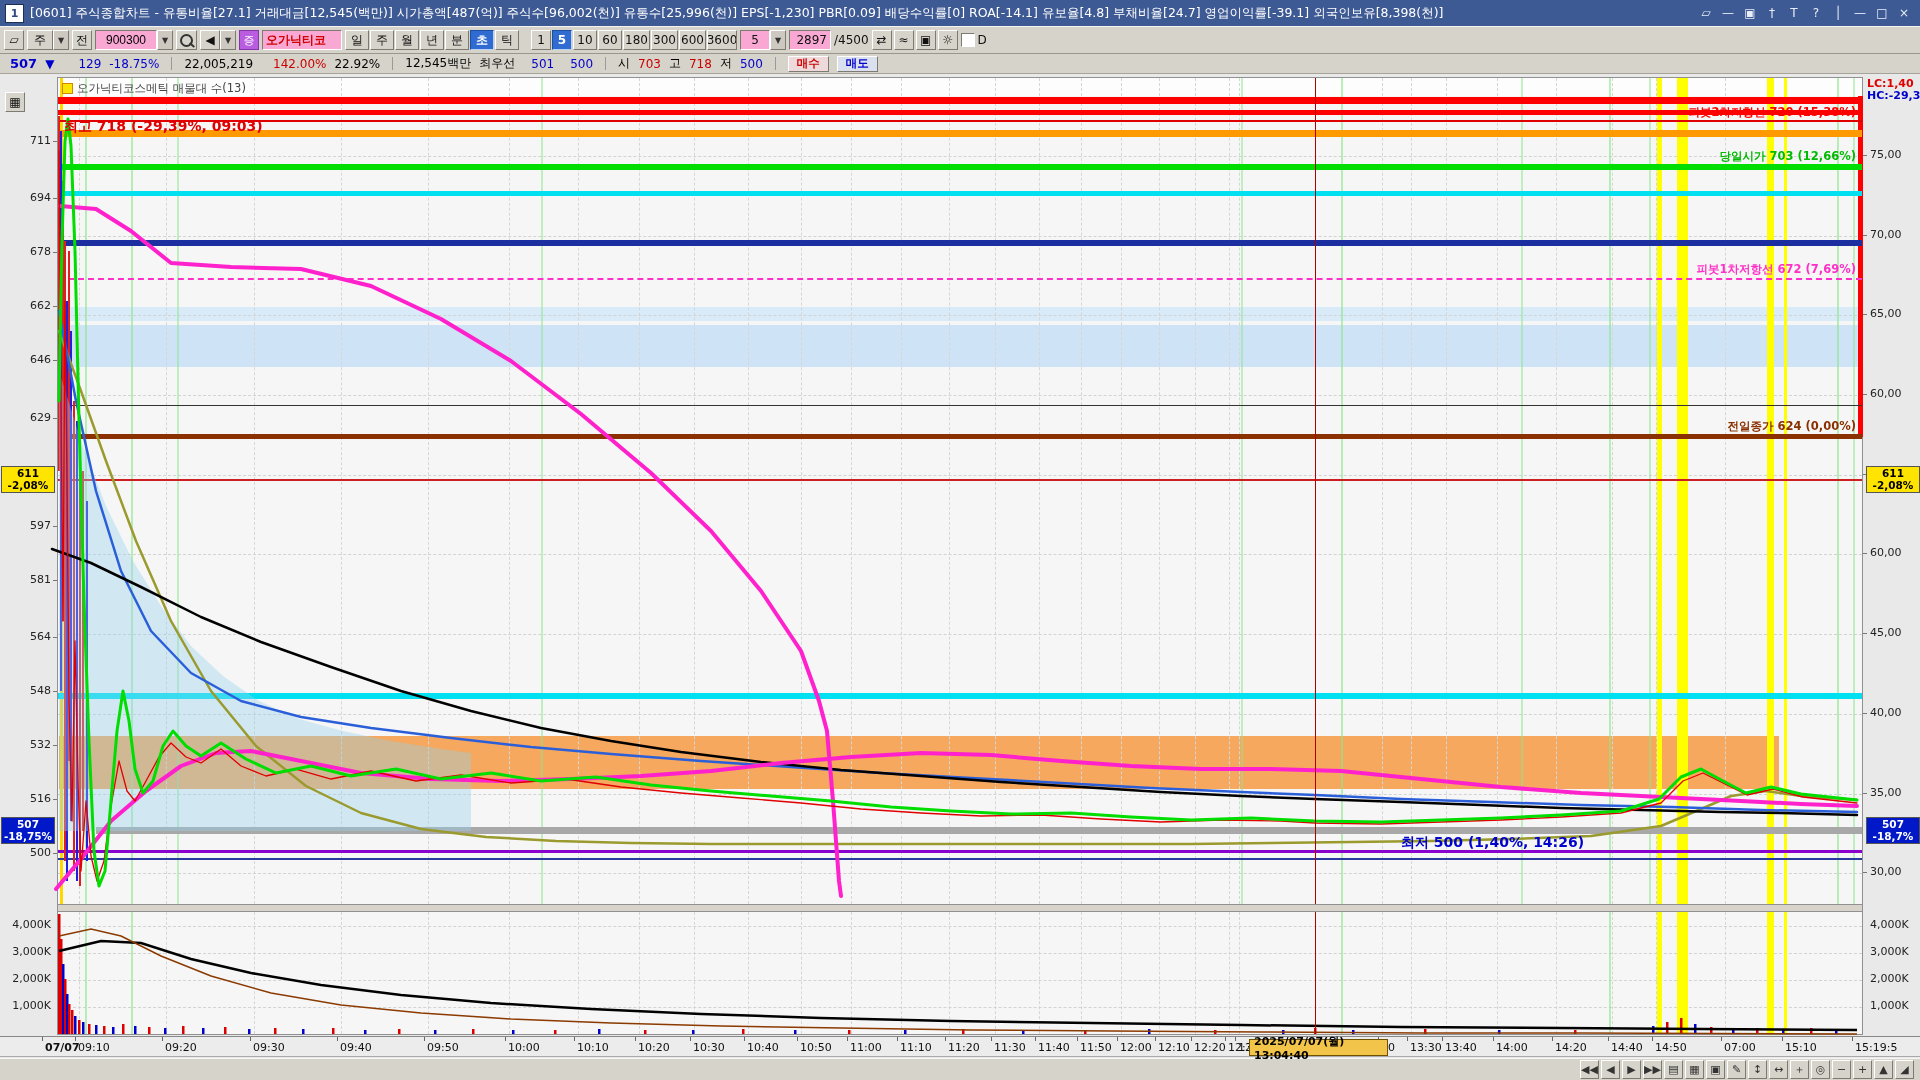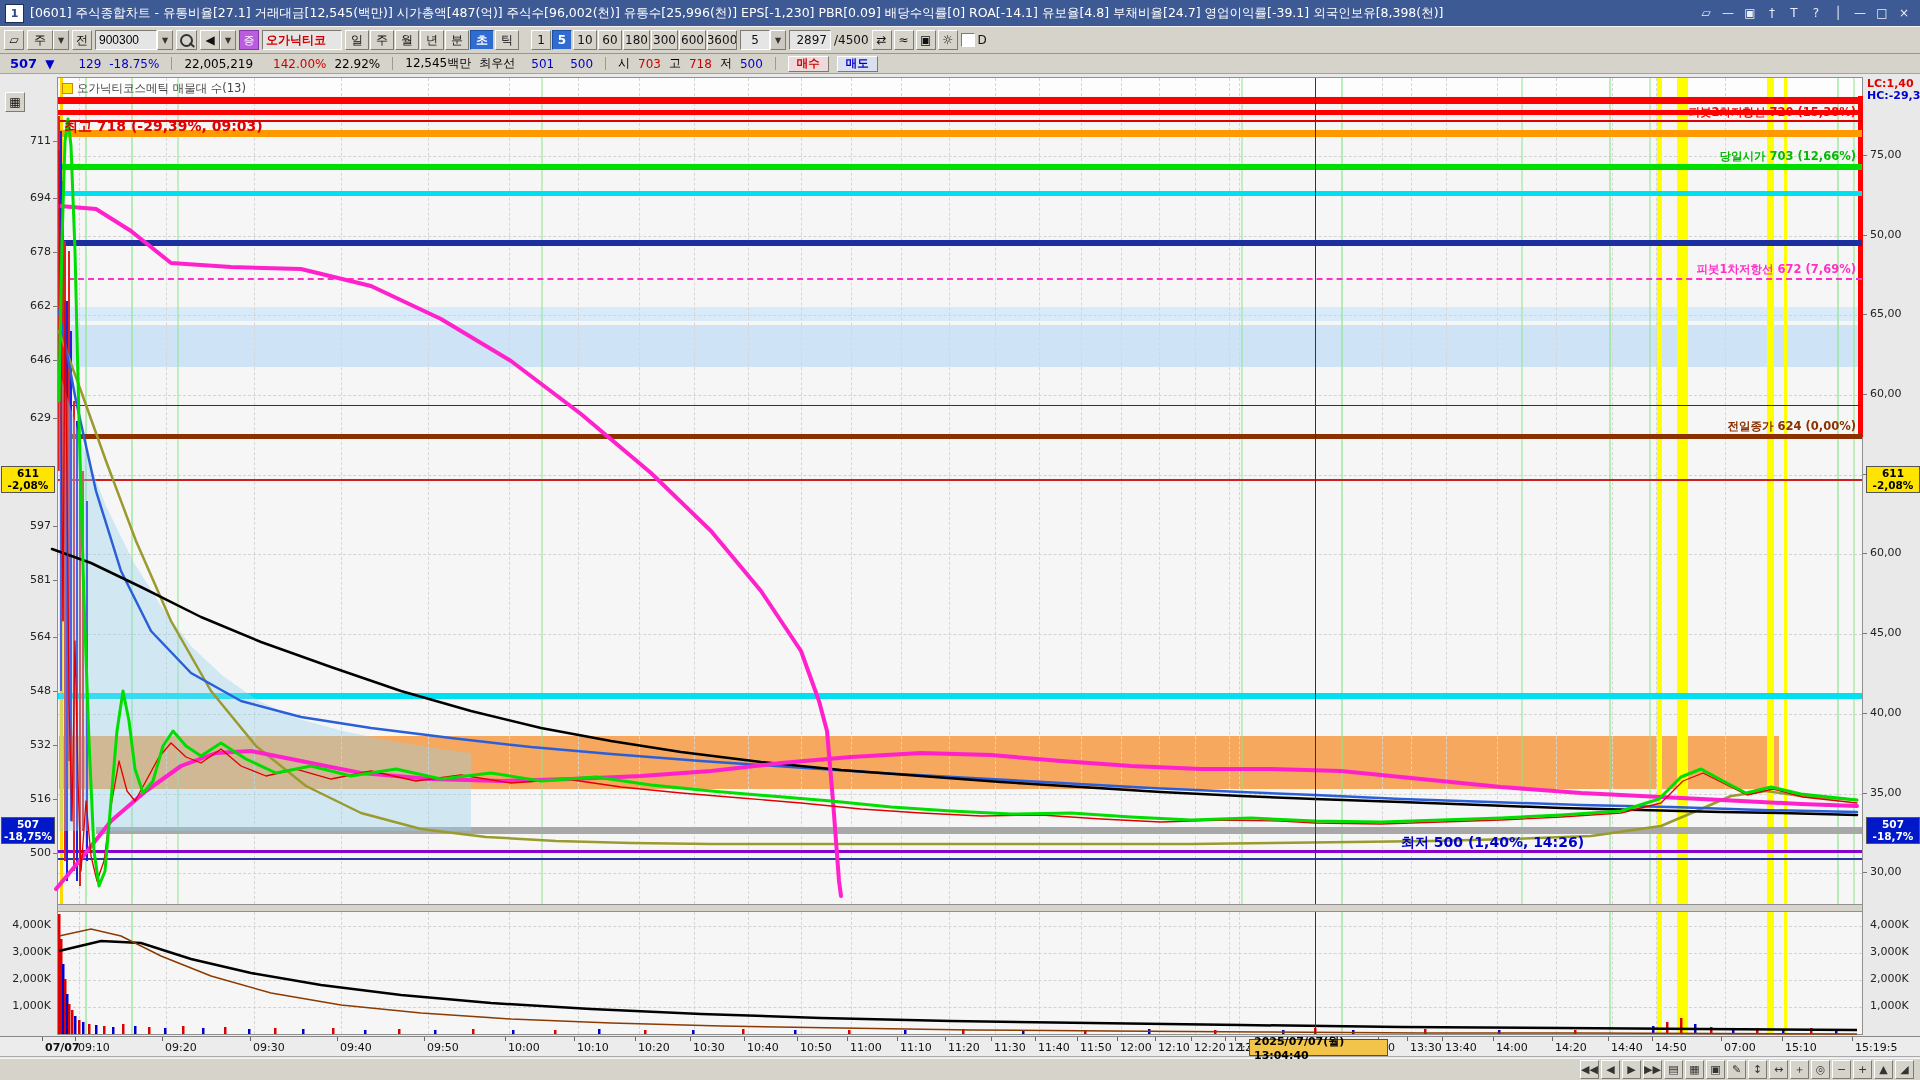--- a/index.html
+++ b/index.html
@@ -13,22 +13,22 @@
          color:#2f4a80;font-weight:bold;font-size:11px;margin:0 6px 0 5px;border:1px solid #1e2f55;}
   .ttext{font-size:12.5px;letter-spacing:0;white-space:nowrap;}
   .wbtns{margin-left:auto;display:flex;align-items:center;gap:6px;padding-right:8px;font-size:12px;}
   .wbtn{width:16px;text-align:center;cursor:default;color:#e8edf8;}
   
   .toolbar{position:absolute;left:0;top:26px;width:1920px;height:28px;background:#d6d3ca;
            border-top:1px solid #f5f4f0;border-bottom:1px solid #9a968e;display:flex;align-items:center;gap:3px;padding-left:4px;box-sizing:border-box;}
   .tbtn{height:20px;min-width:20px;padding:0 3px;display:inline-flex;align-items:center;justify-content:center;
         background:#d6d3ca;border:1px solid;border-color:#ffffff #7d7a72 #7d7a72 #ffffff;font-size:12px;box-sizing:border-box;overflow:hidden;white-space:nowrap;}
   .tbtn.active{background:#2f6bd0;color:#fff;border-color:#1c4fa0 #bcd2f0 #bcd2f0 #1c4fa0;font-weight:bold;}
-  .sunken{height:20px;background:#e5e5e5;border:1px solid;border-color:#7d7a72 #ffffff #ffffff #7d7a72;
-          display:inline-flex;align-items:center;padding:0 3px;box-sizing:border-box;font-size:12px;}
+  .sunken{height:20px;background:#f9a8d4;border:1px solid;border-color:#7d7a72 #ffffff #ffffff #7d7a72;
+          display:inline-flex;align-items:center;padding:0 3px;box-sizing:border-box;font-size:12px;text-align:center;}
   .combo-arrow{width:14px;height:18px;background:#cdc9c0;border:1px solid;border-color:#fff #7d7a72 #7d7a72 #fff;
                display:inline-flex;align-items:center;justify-content:center;font-size:8px;color:#333;}
   .badge{width:18px;height:18px;background:#b95ce0;color:#fff;display:inline-flex;align-items:center;justify-content:center;
          font-size:11px;border:1px solid #8436a8;}
   .stockname{color:#d00000;font-weight:bold;}
   .mag{position:relative;width:9px;height:9px;border:2px solid #333;border-radius:50%;display:inline-block;}
   .mag::after{content:"";position:absolute;left:7px;top:8px;width:6px;height:2px;background:#333;transform:rotate(40deg);}
   .chk{width:12px;height:12px;background:#fff;border:1px solid;border-color:#7d7a72 #fff #fff #7d7a72;display:inline-block;}
   .gap6{width:6px;}
   
@@ -434,21 +434,21 @@
         <div>-18,75%</div>
       </div>
       <div class="axlbl" style="right: 6px; top: 842px;">4,000K</div>
       <div class="axlbl" style="right: 6px; top: 869px;">3,000K</div>
       <div class="axlbl" style="right: 6px; top: 896px;">2,000K</div>
       <div class="axlbl" style="right: 6px; top: 923px;">1,000K</div>
     </div>
   <div id="right-axis" class="abs" style="left:1863px;top:77px;width:57px;height:958px">
       <div class="axlbl" style="left: 7px; top: 72px;">75,00</div>
       <div class="tickmark" style="left: 0px; width: 4px; height: 1px; top: 78px;"></div>
-      <div class="axlbl" style="left: 7px; top: 152px;">50,00</div>
+      <div class="axlbl" style="left: 7px; top: 152px;">70,00</div>
       <div class="tickmark" style="left: 0px; width: 4px; height: 1px; top: 158px;"></div>
       <div class="axlbl" style="left: 7px; top: 231px;">65,00</div>
       <div class="tickmark" style="left: 0px; width: 4px; height: 1px; top: 237px;"></div>
       <div class="axlbl" style="left: 7px; top: 311px;">60,00</div>
       <div class="tickmark" style="left: 0px; width: 4px; height: 1px; top: 317px;"></div>
       <div class="axlbl" style="left: 7px; top: 391px;">55,00</div>
       <div class="tickmark" style="left: 0px; width: 4px; height: 1px; top: 397px;"></div>
       <div class="axlbl" style="left: 7px; top: 470px;">60,00</div>
       <div class="tickmark" style="left: 0px; width: 4px; height: 1px; top: 476px;"></div>
       <div class="axlbl" style="left: 7px; top: 550px;">45,00</div>

